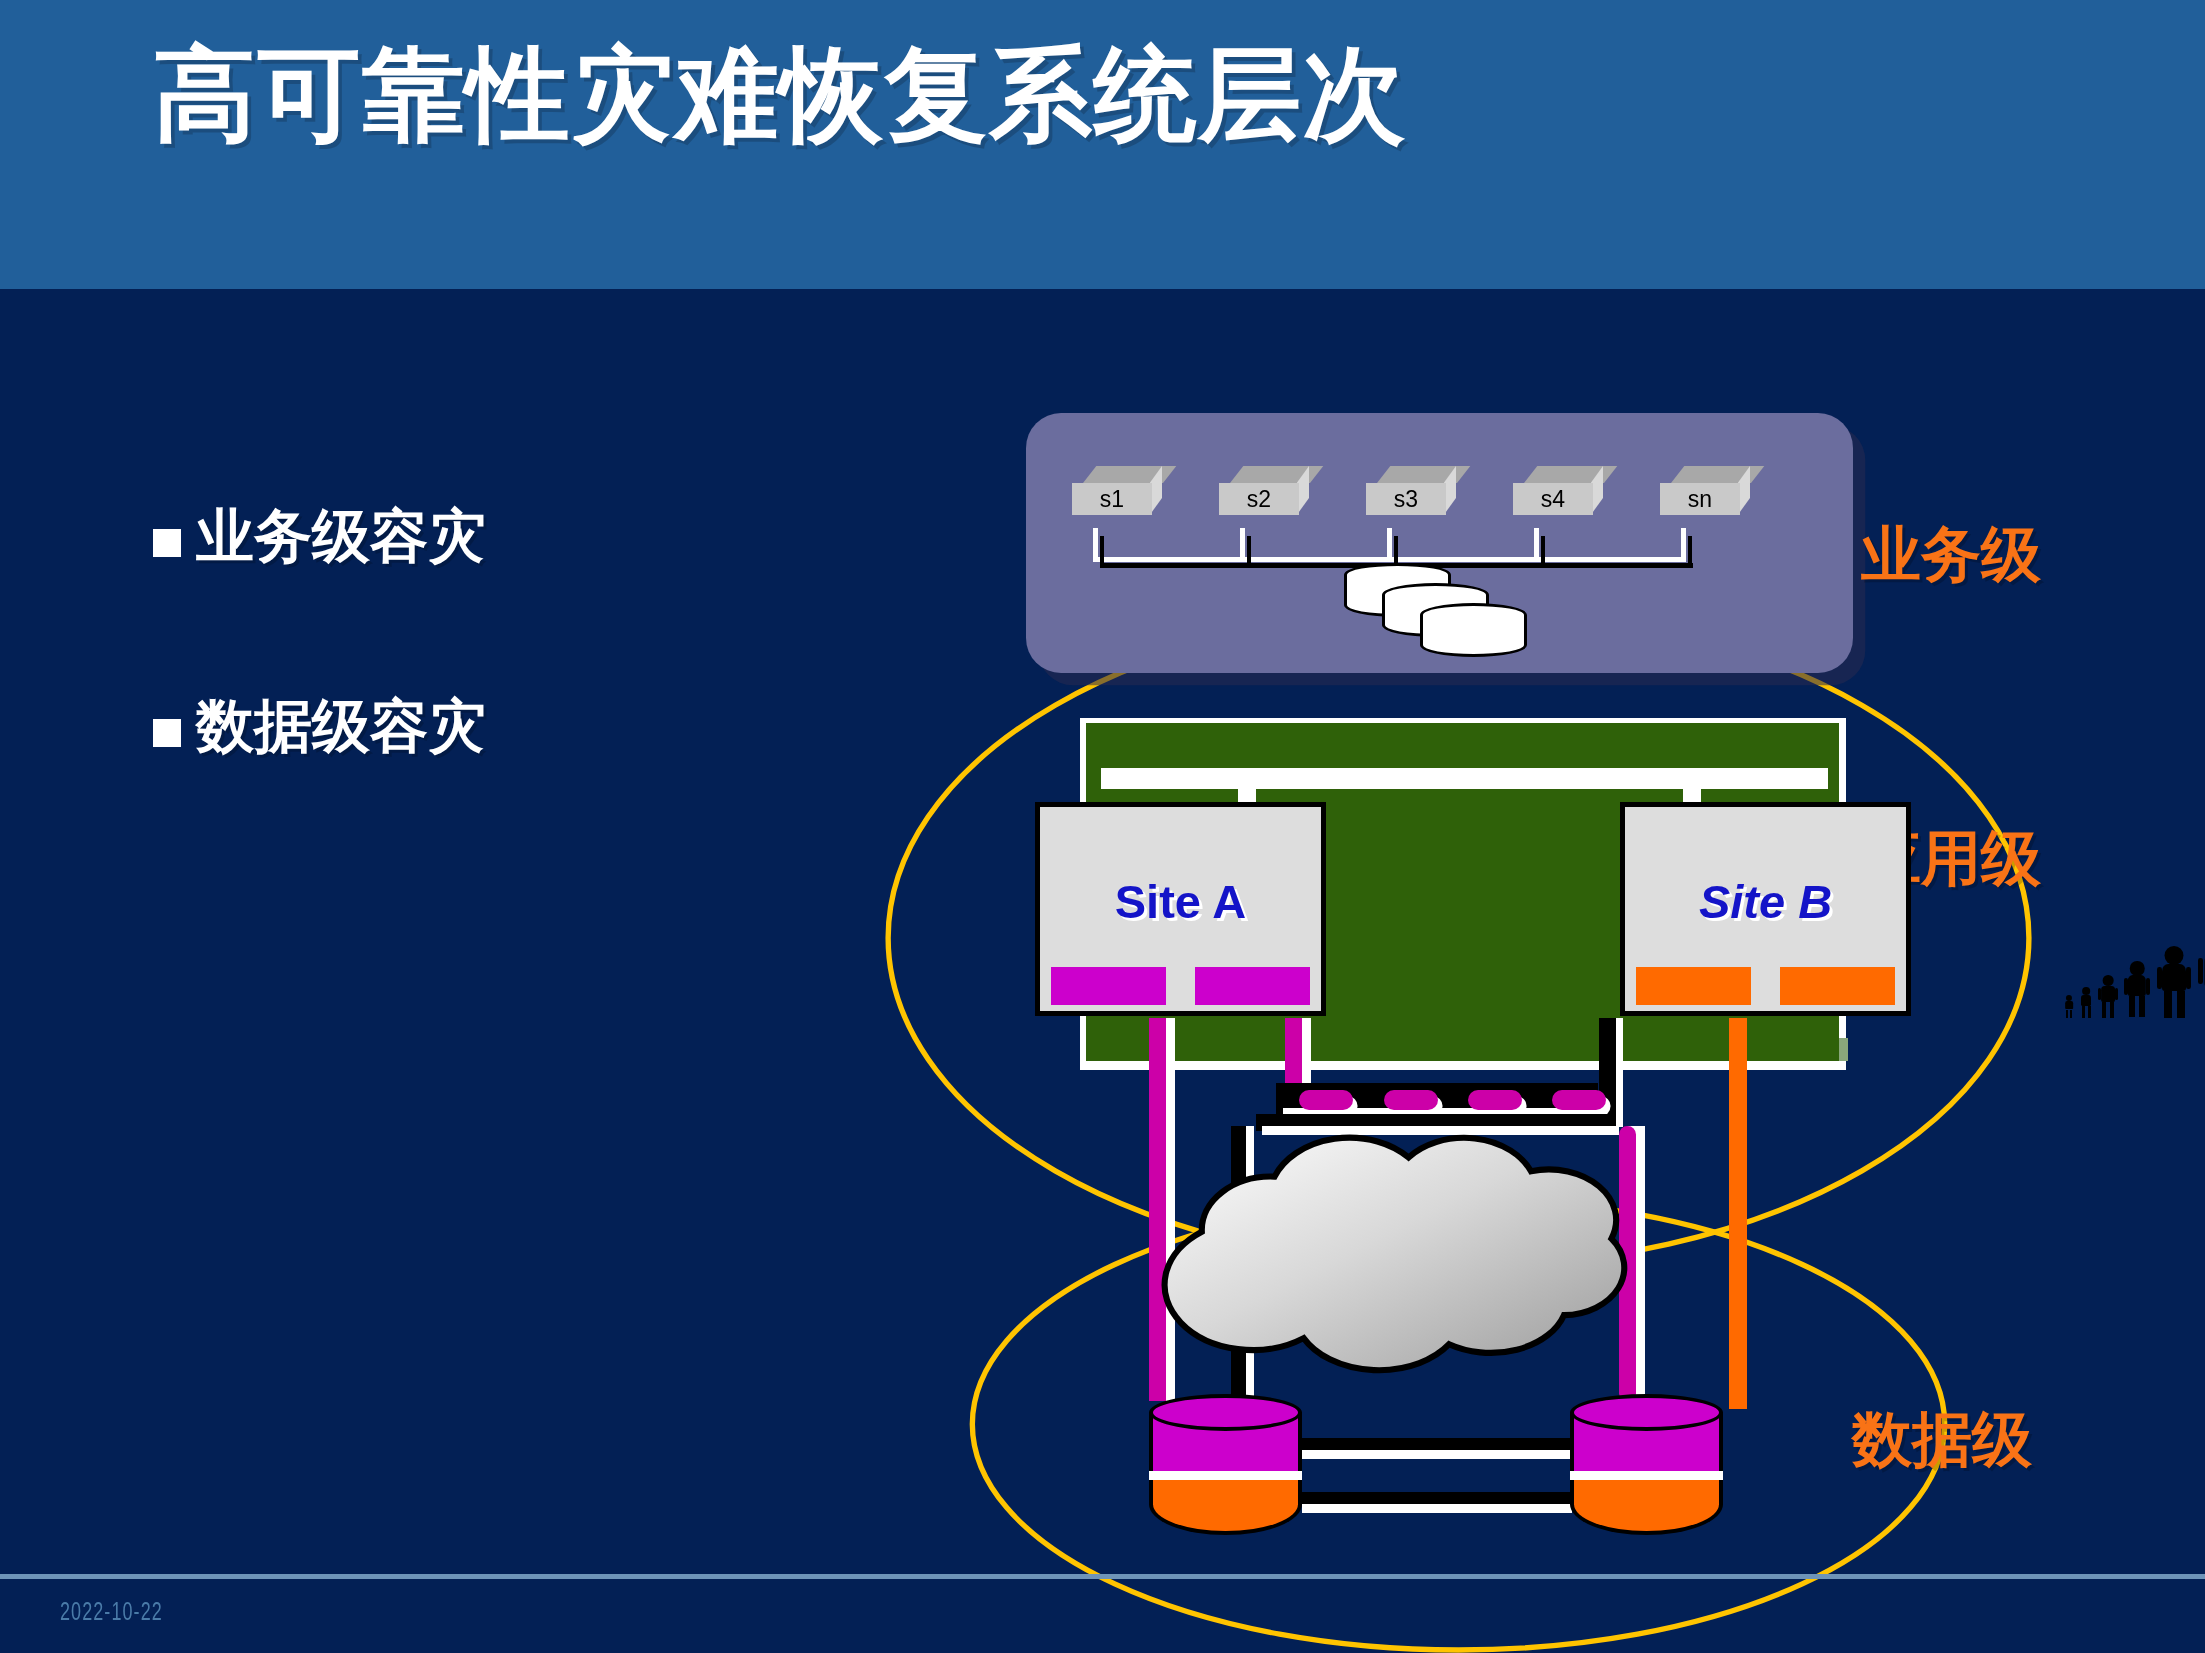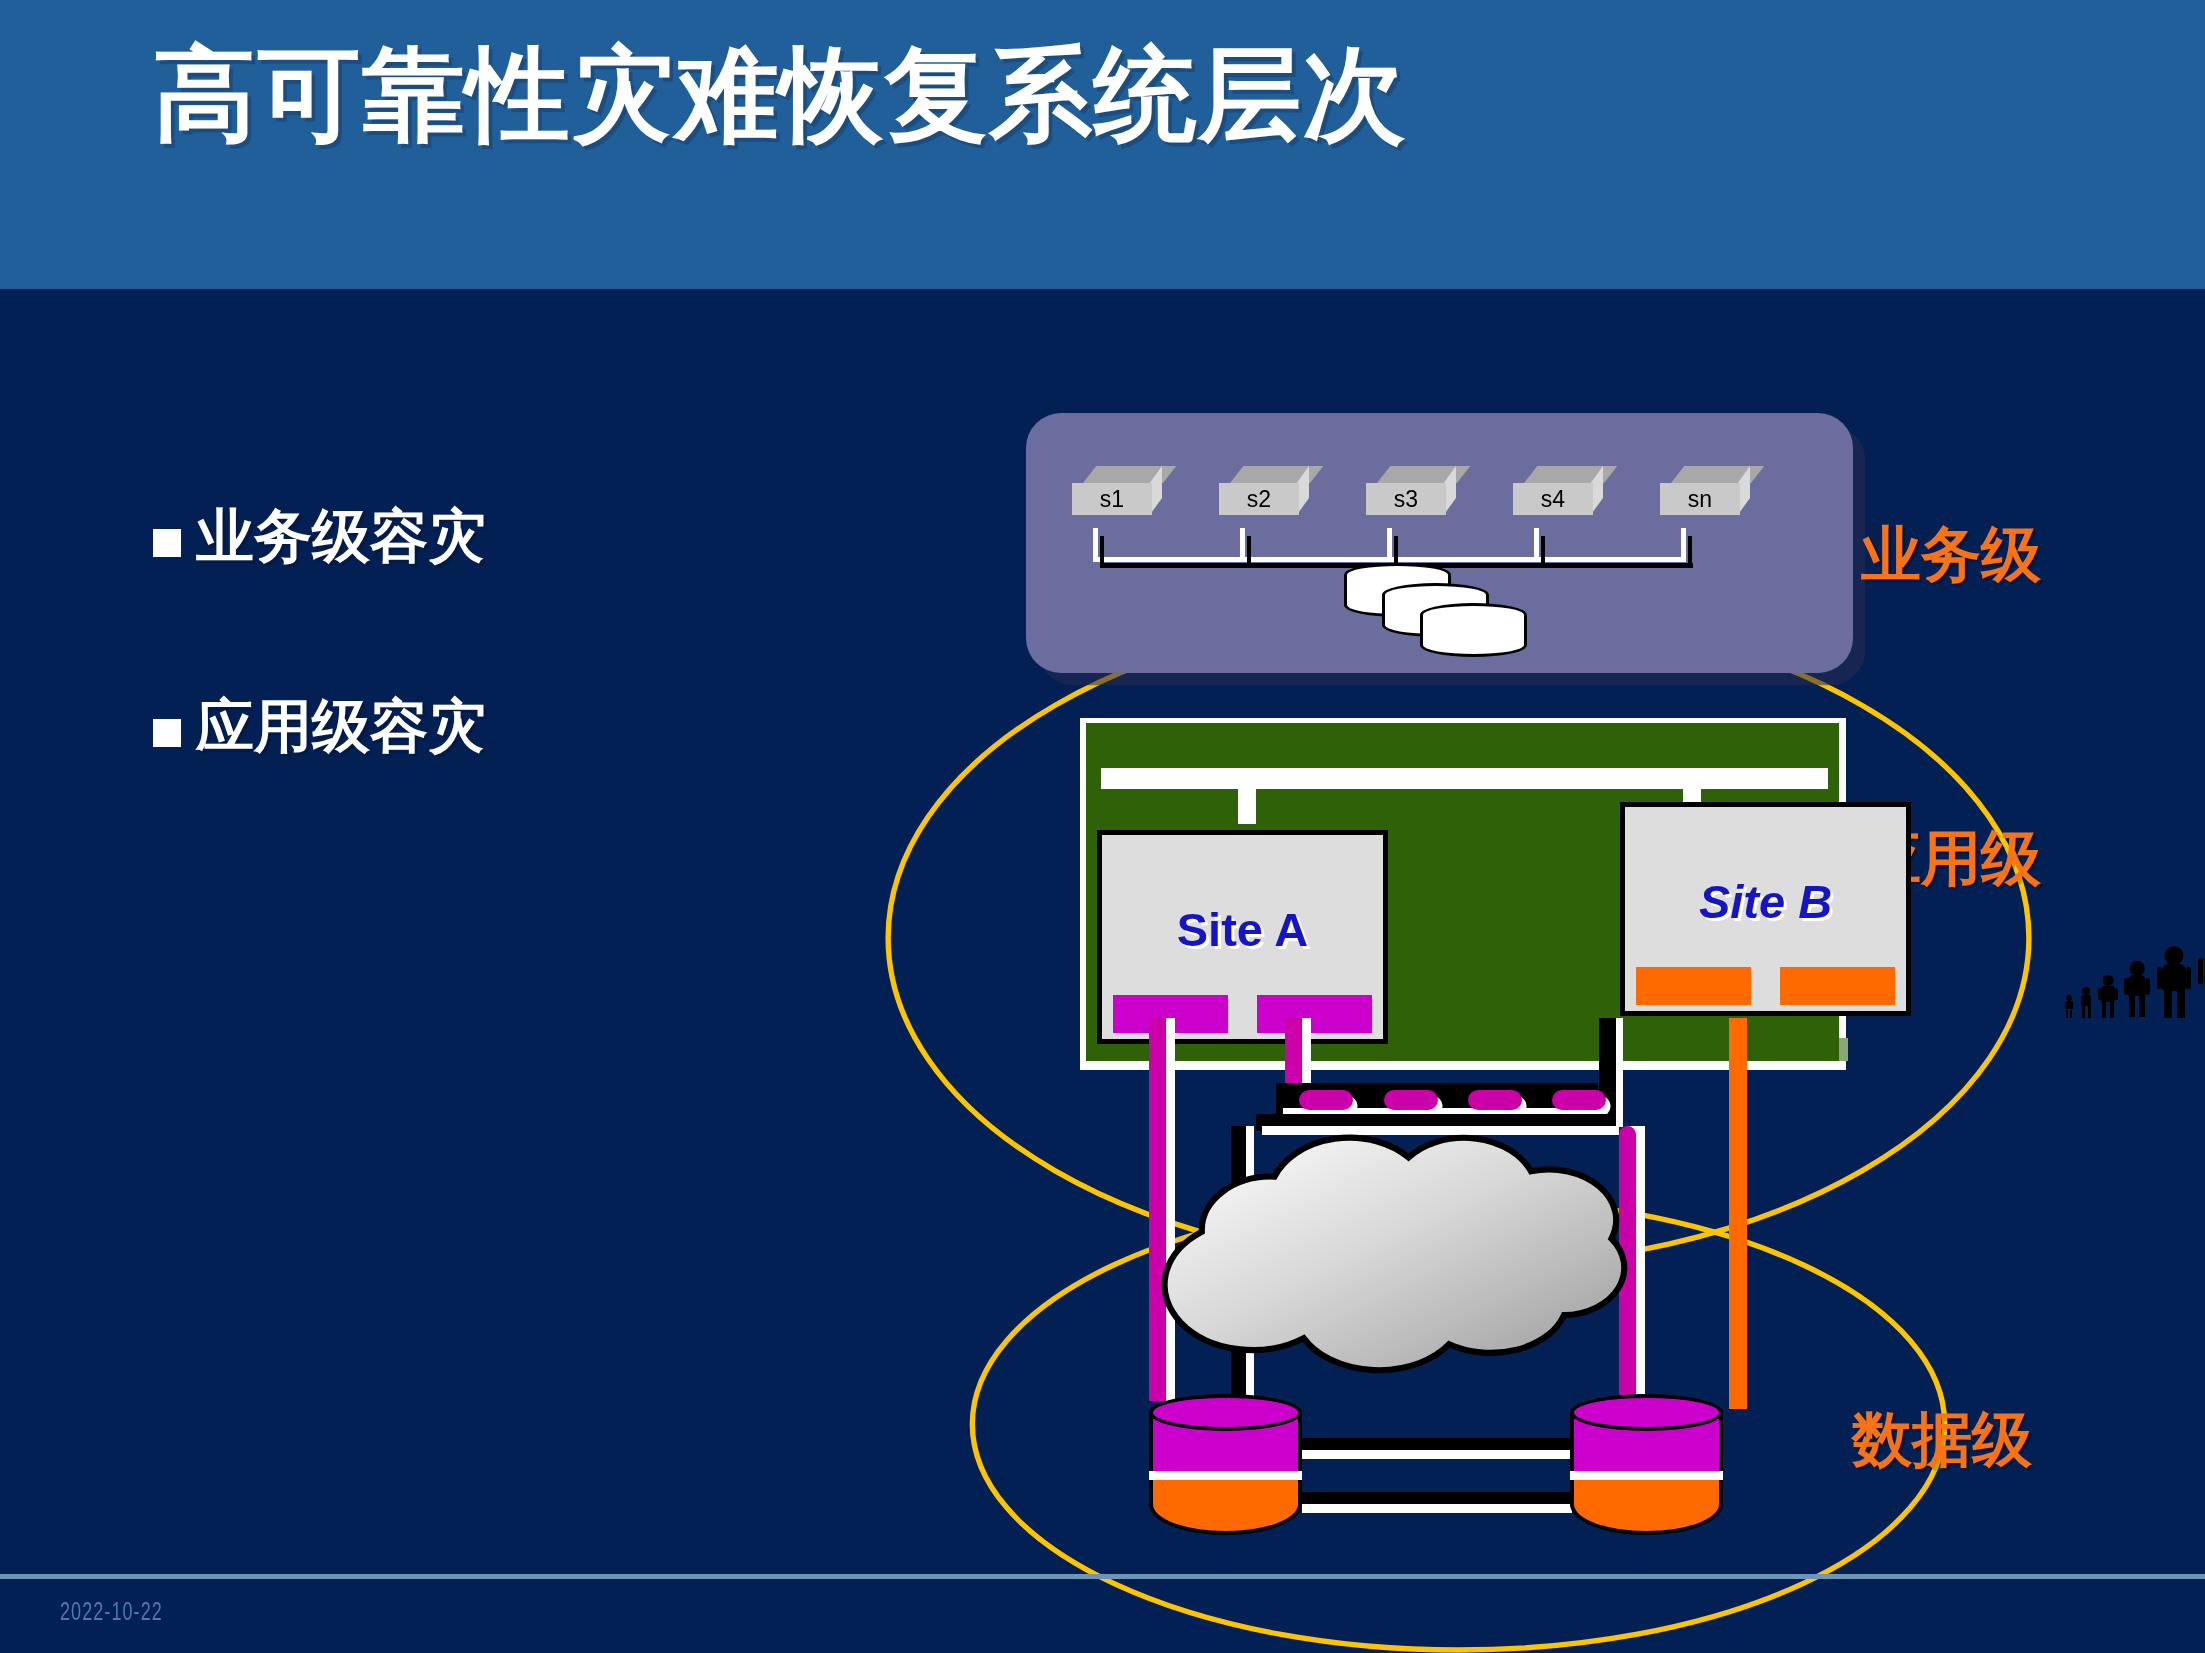--- a/index.html
+++ b/index.html
@@ -212,21 +212,21 @@
 <div id="header"></div>
 <div id="slide-title">高可靠性灾难恢复系统层次</div>
 
 <div id="bullets">
   <div class="bullet">
     <span class="bullet-marker"></span>
     <span class="bullet-text">业务级容灾</span>
   </div>
   <div class="bullet">
     <span class="bullet-marker"></span>
-    <span class="bullet-text">应用级容灾</span>
+    <span class="bullet-text">数据级容灾</span>
   </div>
 </div>
 
 <svg id="ellipse-layer" viewBox="0 0 2880 2160" xmlns="http://www.w3.org/2000/svg">
   <ellipse cx="1905" cy="1225" rx="745" ry="430" fill="none" stroke="#ffc400" stroke-width="7"></ellipse>
   <ellipse cx="1905" cy="1860" rx="635" ry="295" fill="none" stroke="#ffc400" stroke-width="7"></ellipse>
 </svg>
 
 <div id="business-box">
 
@@ -326,21 +326,21 @@
 <div class="tier-label" id="tier-application">应用级</div>
 <div class="tier-label" id="tier-data">数据级</div>
 
 <div id="app-outer"></div>
 <div id="app-greenshadow"></div>
 <div id="app-green"></div>
 <div id="hbar"></div>
 <div class="hbar-stem" style="left:1238px;"></div>
 <div class="hbar-stem" style="left:1683px;"></div>
 
-<div class="site-box" style="left:1097px;margin-top:28px;">
+<div class="site-box" style="left:1035px;">
   <div class="site-label">Site A</div>
   <div class="port port-magenta" style="left:10.7px;  width:115px;"></div>
   <div class="port port-magenta" style="left:155px; width:115px;"></div>
 </div>
 <div class="site-box" style="left:1620px;font-style:italic;">
   <div class="site-label">Site B</div>
   <div class="port port-orange" style="left:10.7px;  width:115px;"></div>
   <div class="port port-orange" style="left:155px; width:115px;"></div>
 </div>
 

